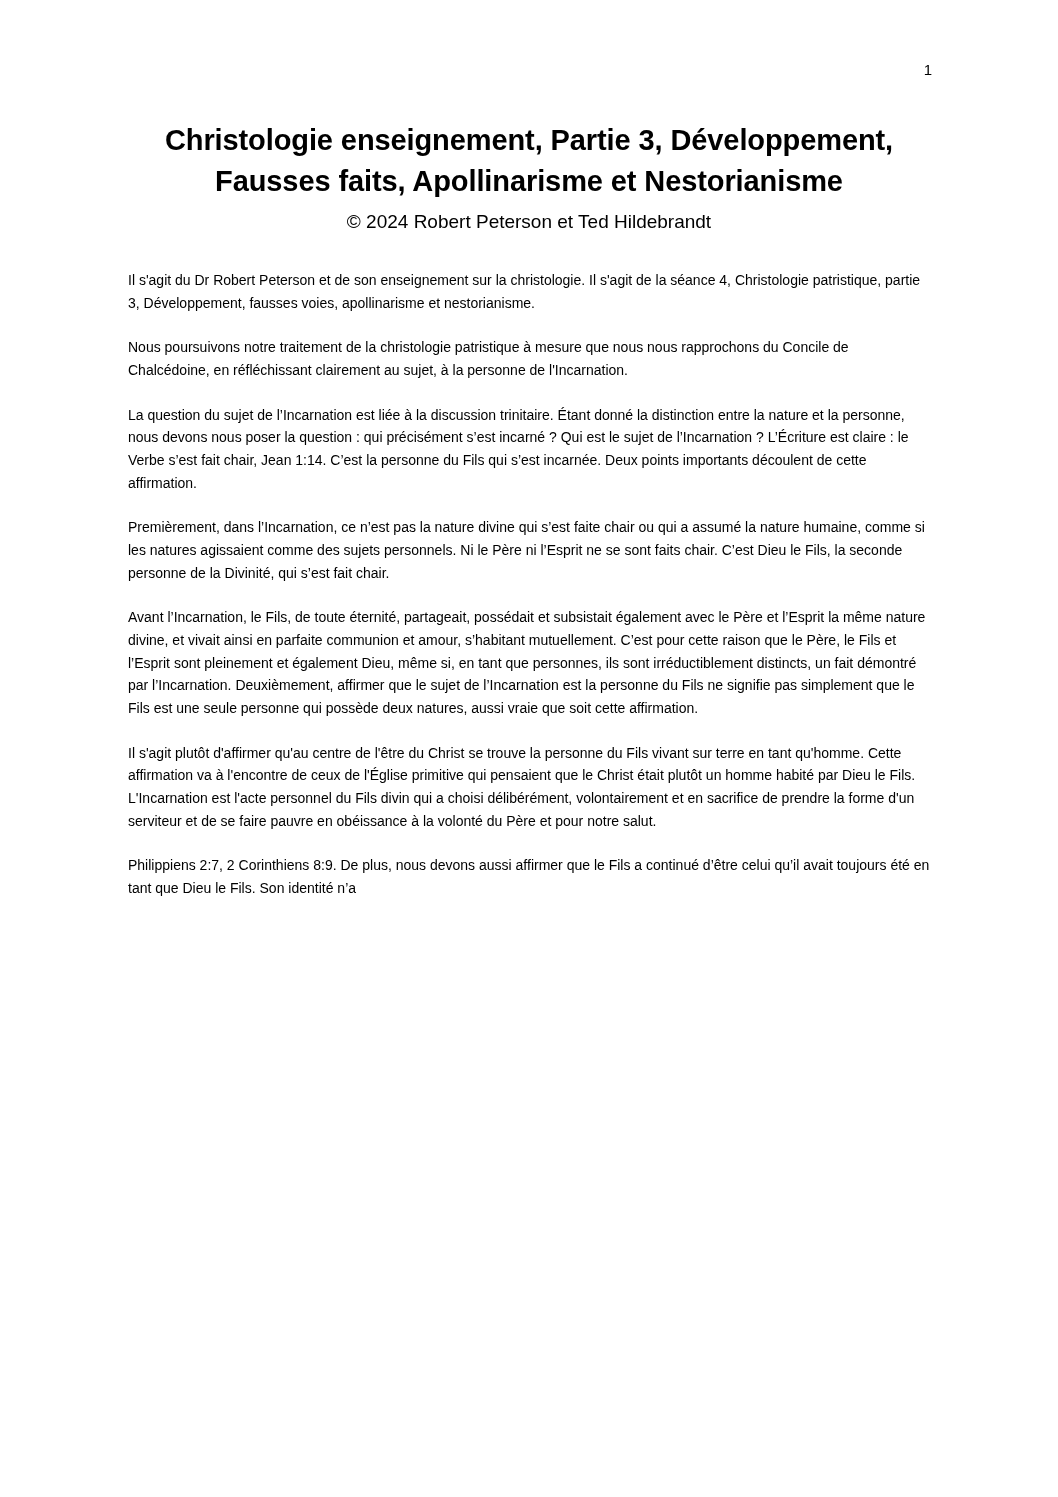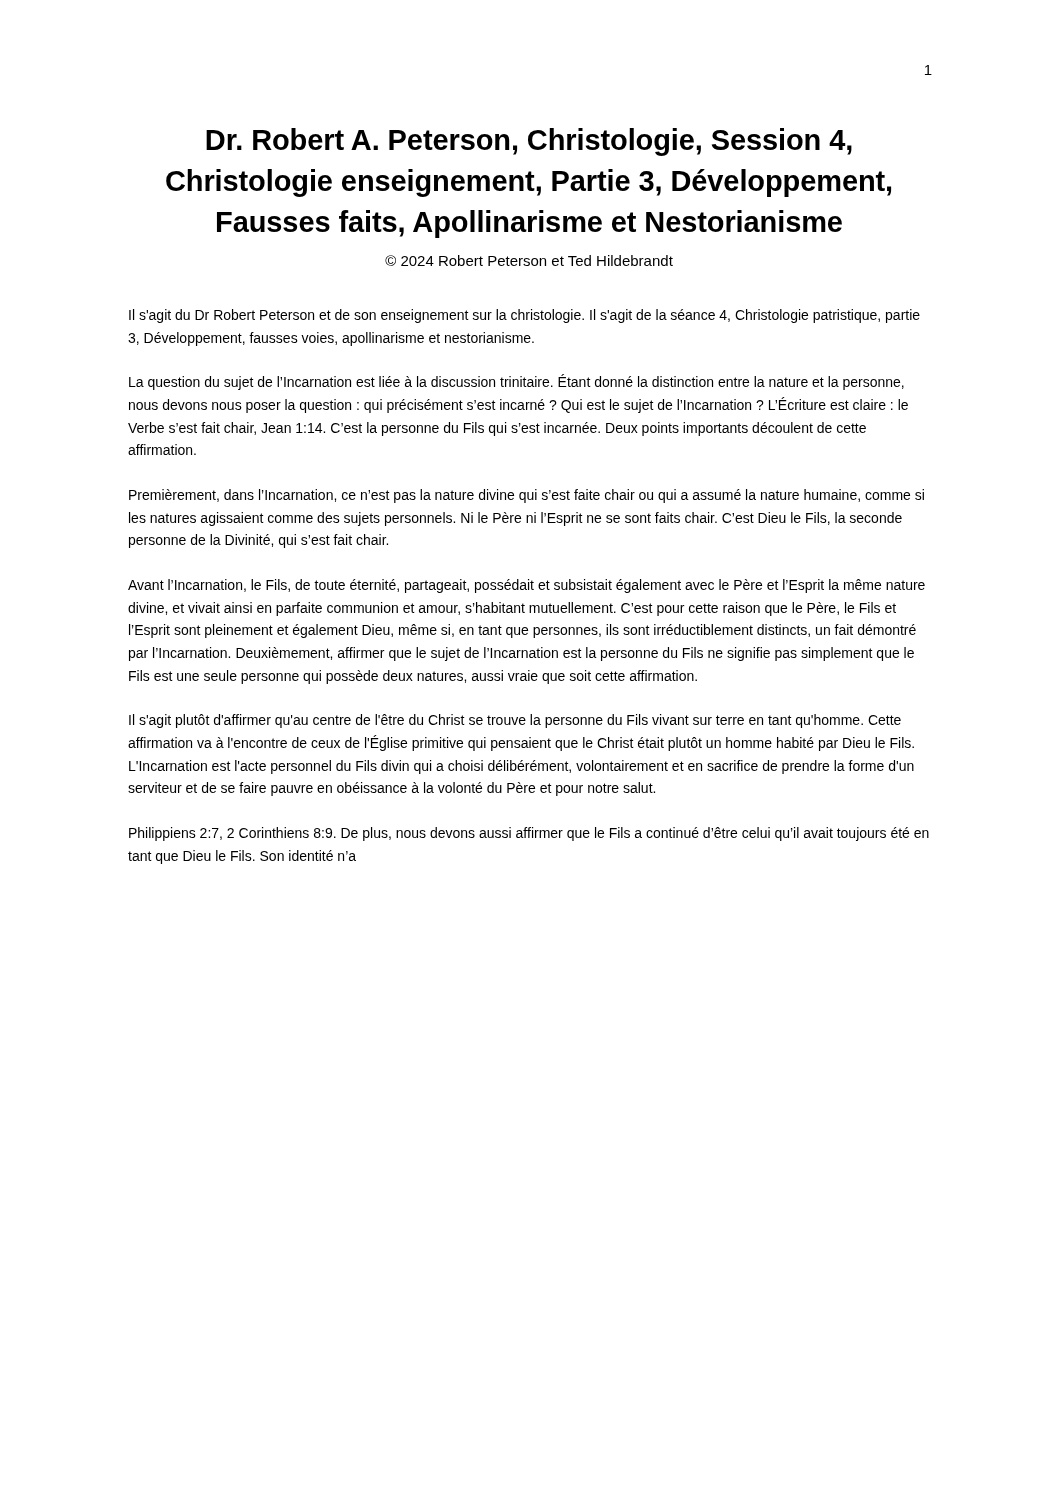--- a/index.html
+++ b/index.html
@@ -35,21 +35,21 @@
     font-size: 29px;
     font-weight: bold;
     line-height: 1.42;
     letter-spacing: -0.1px;
   }
   .doc-title .line {
     display: block;
   }
   .copyright {
     text-align: center;
-    font-size: 15px;
+    font-size: 19px;
     line-height: 1.5;
     margin-top: 6px;
     margin-bottom: 0;
   }
   .body-text {
     margin-top: 32px;
   }
   .body-text p {
     font-size: 14px;
     line-height: 1.62;
@@ -61,29 +61,29 @@
   }
 </style>
 </head>
 <body>
 
 <div class="page">
 
   <div class="page-number">1</div>
 
   <h1 class="doc-title">
-    <span class="line">Dr. Robert A. Peterson, Christologie, Session 4,</span>
     <span class="line">Christologie enseignement, Partie 3, Développement,</span>
     <span class="line">Fausses faits, Apollinarisme et Nestorianisme</span>
   </h1>
 
   <p class="copyright">© 2024 Robert Peterson et Ted Hildebrandt</p>
 
   <div class="body-text">
     <p>Il s'agit du Dr Robert Peterson et de son enseignement sur la christologie. Il s'agit de la séance 4, Christologie patristique, partie 3, Développement, fausses voies, apollinarisme et nestorianisme.</p>
+    <p>Nous poursuivons notre traitement de la christologie patristique à mesure que nous nous rapprochons du Concile de Chalcédoine, en réfléchissant clairement au sujet, à la personne de l'Incarnation.</p>
     <p>La question du sujet de l’Incarnation est liée à la discussion trinitaire. Étant donné la distinction entre la nature et la personne, nous devons nous poser la question : qui précisément s’est incarné ? Qui est le sujet de l’Incarnation ? L’Écriture est claire : le Verbe s’est fait chair, Jean 1:14. C’est la personne du Fils qui s’est incarnée. Deux points importants découlent de cette affirmation.</p>
     <p>Premièrement, dans l’Incarnation, ce n’est pas la nature divine qui s’est faite chair ou qui a assumé la nature humaine, comme si les natures agissaient comme des sujets personnels. Ni le Père ni l’Esprit ne se sont faits chair. C’est Dieu le Fils, la seconde personne de la Divinité, qui s’est fait chair.</p>
     <p>Avant l’Incarnation, le Fils, de toute éternité, partageait, possédait et subsistait également avec le Père et l’Esprit la même nature divine, et vivait ainsi en parfaite communion et amour, s’habitant mutuellement. C’est pour cette raison que le Père, le Fils et l’Esprit sont pleinement et également Dieu, même si, en tant que personnes, ils sont irréductiblement distincts, un fait démontré par l’Incarnation. Deuxièmement, affirmer que le sujet de l’Incarnation est la personne du Fils ne signifie pas simplement que le Fils est une seule personne qui possède deux natures, aussi vraie que soit cette affirmation.</p>
     <p>Il s'agit plutôt d'affirmer qu'au centre de l'être du Christ se trouve la personne du Fils vivant sur terre en tant qu'homme. Cette affirmation va à l'encontre de ceux de l'Église primitive qui pensaient que le Christ était plutôt un homme habité par Dieu le Fils. L'Incarnation est l'acte personnel du Fils divin qui a choisi délibérément, volontairement et en sacrifice de prendre la forme d'un serviteur et de se faire pauvre en obéissance à la volonté du Père et pour notre salut.</p>
     <p>Philippiens 2:7, 2 Corinthiens 8:9. De plus, nous devons aussi affirmer que le Fils a continué d’être celui qu’il avait toujours été en tant que Dieu le Fils. Son identité n’a</p>
   </div>
 
 </div>
 
 </body></html>

